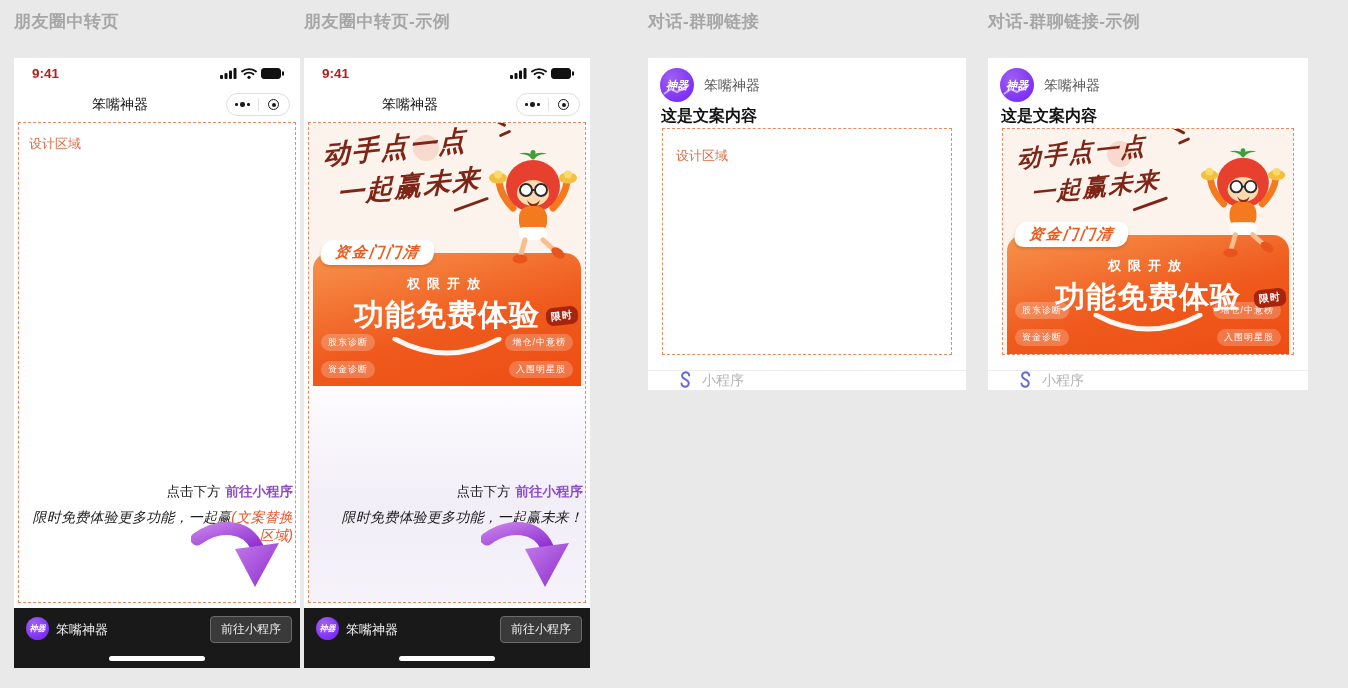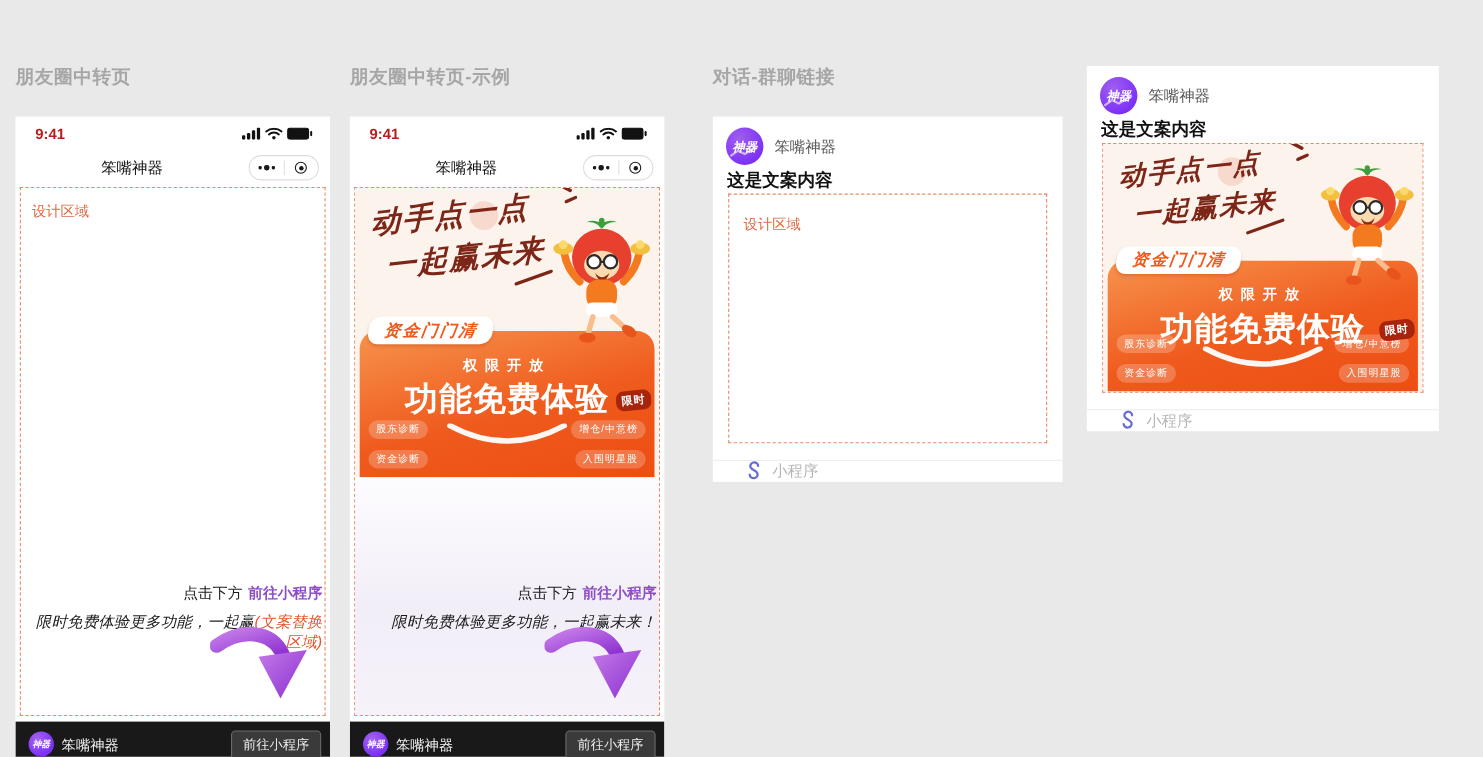--- a/index.html
+++ b/index.html
@@ -3,21 +3,21 @@
 <meta charset="utf-8">
 <style>
   * { margin:0; padding:0; box-sizing:border-box; }
   html,body { width:1348px; height:688px; }
   body {
     font-family:"Liberation Sans","DejaVu Sans",sans-serif;
     background:#e9e9e9;
     position:relative; overflow:hidden;
     color:#1a1a1a;
   }
-  .canvas { position:absolute; inset:0;margin-top:48px; }
+  .canvas { position:absolute; inset:0; }
 
   .panel { position:absolute; top:12px; }
   .panel-title {
     font-size:17px; font-weight:600; color:#a6a6a6;
     height:20px; line-height:20px; margin-bottom:26px;
     letter-spacing:0.5px;
   }
 
   
   .phone {
@@ -245,21 +245,21 @@
         <div class="bar-avatar">
             <span>神器</span>
           </div>
         <span class="bar-name">笨嘴神器</span>
         <div class="bar-btn">前往小程序</div>
         <div class="home-indicator"></div>
       </div>
     </div>
   </div>
 
-  <div class="panel" style="left:318px; width:286px;">
+  <div class="panel" style="left:304px; width:286px;">
     <div class="panel-title">朋友圈中转页-示例</div>
     <div class="phone">
       <div class="statusbar">
         <span class="status-time">9:41</span>
         <span class="sicons">
           <svg width="17" height="11" viewBox="0 0 17 11">
               <g fill="#111">
                 <rect x="0" y="7" width="3" height="4" rx="1"></rect>
                 <rect x="4.5" y="5" width="3" height="6" rx="1"></rect>
                 <rect x="9" y="2.5" width="3" height="8.5" rx="1"></rect>
@@ -384,20 +384,21 @@
       <div class="chat-footer">
         <svg class="mp-icon" width="17" height="19" viewBox="0 0 20 22">
           <path d="M15.5 5.2 C15.5 2.4 12.8 0.8 10.2 1.5 C7.8 2.1 6.6 4.6 7.6 6.8 C8.3 8.2 9.7 9 11 9.7 L12 10.3 C13.4 11.1 14.6 12 14.9 13.5 C15.4 15.8 13.7 17.9 11.4 18.2 C8.9 18.5 6.5 17 6.5 14.5" fill="none" stroke="#666bd6" stroke-width="2.4" stroke-linecap="round"></path>
         </svg>
         <span class="chat-footer-label">小程序</span>
       </div>
     </div>
   </div>
 
   <div class="panel" style="left:988px; width:320px;">
+    <div class="panel-title">对话-群聊链接-示例</div>
     <div class="chat-card">
       <div class="chat-avatar">
         <svg width="28" height="12" viewBox="0 0 28 12">
             <polyline points="1,10 8,5 14,8 26,1" fill="none" stroke="#ffffff" stroke-width="2" opacity="0.6"></polyline>
           </svg>
         <span>神器</span>
       </div>
       <span class="chat-sender">笨嘴神器</span>
       <div class="chat-message">这是文案内容</div>
       <div class="chat-design-area">

